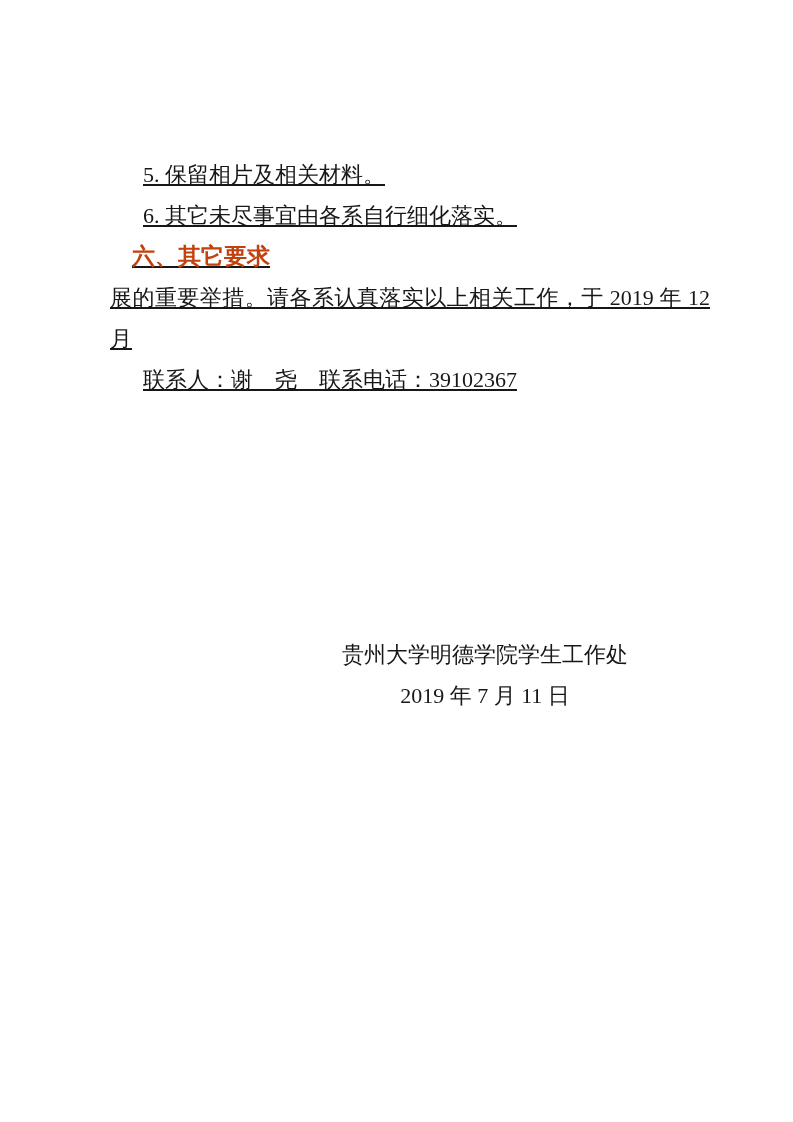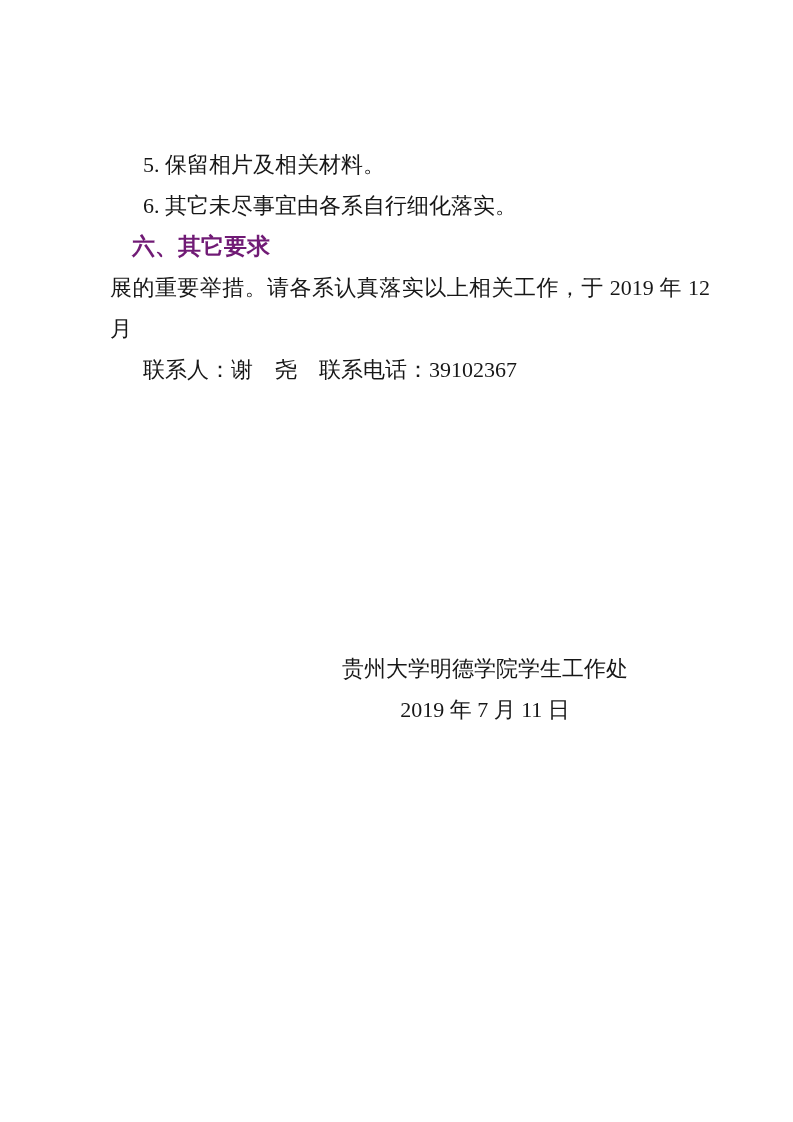--- a/index.html
+++ b/index.html
@@ -14,47 +14,48 @@
     background: #ffffff;
     color: #171717;
     font-family: "Liberation Serif", "DejaVu Serif", serif;
     font-size: 22px;
     overflow: hidden;
   }
   .content {
     position: absolute;
     left: 110px;
     right: 83px;
-    top: 144px;
+    top: 154px;
+    text-decoration: underline;
   }
   .line {
     line-height: 41px;
     min-height: 41px;
   }
   .list-indent {
     padding-left: 33px;
   }
   .heading {
     padding-left: 22px;
     font-weight: 700;
     font-size: 23px;
     font-family: "Liberation Sans", "DejaVu Sans", sans-serif;
-    color: #701a75;
+    color: #c2410c;
   }
   .para-first-indent {
     padding-left: 39px;
   }
   .justify-full {
     text-align: justify;
     text-align-last: justify;
   }
   .signature-block {
     position: absolute;
     left: 250px;
-    top: 648px;
+    top: 634px;
     width: 470px;
     text-align: center;
   }
   .signature-block .line {
     line-height: 41px;
   }
 </style>
 </head>
 <body>
 

